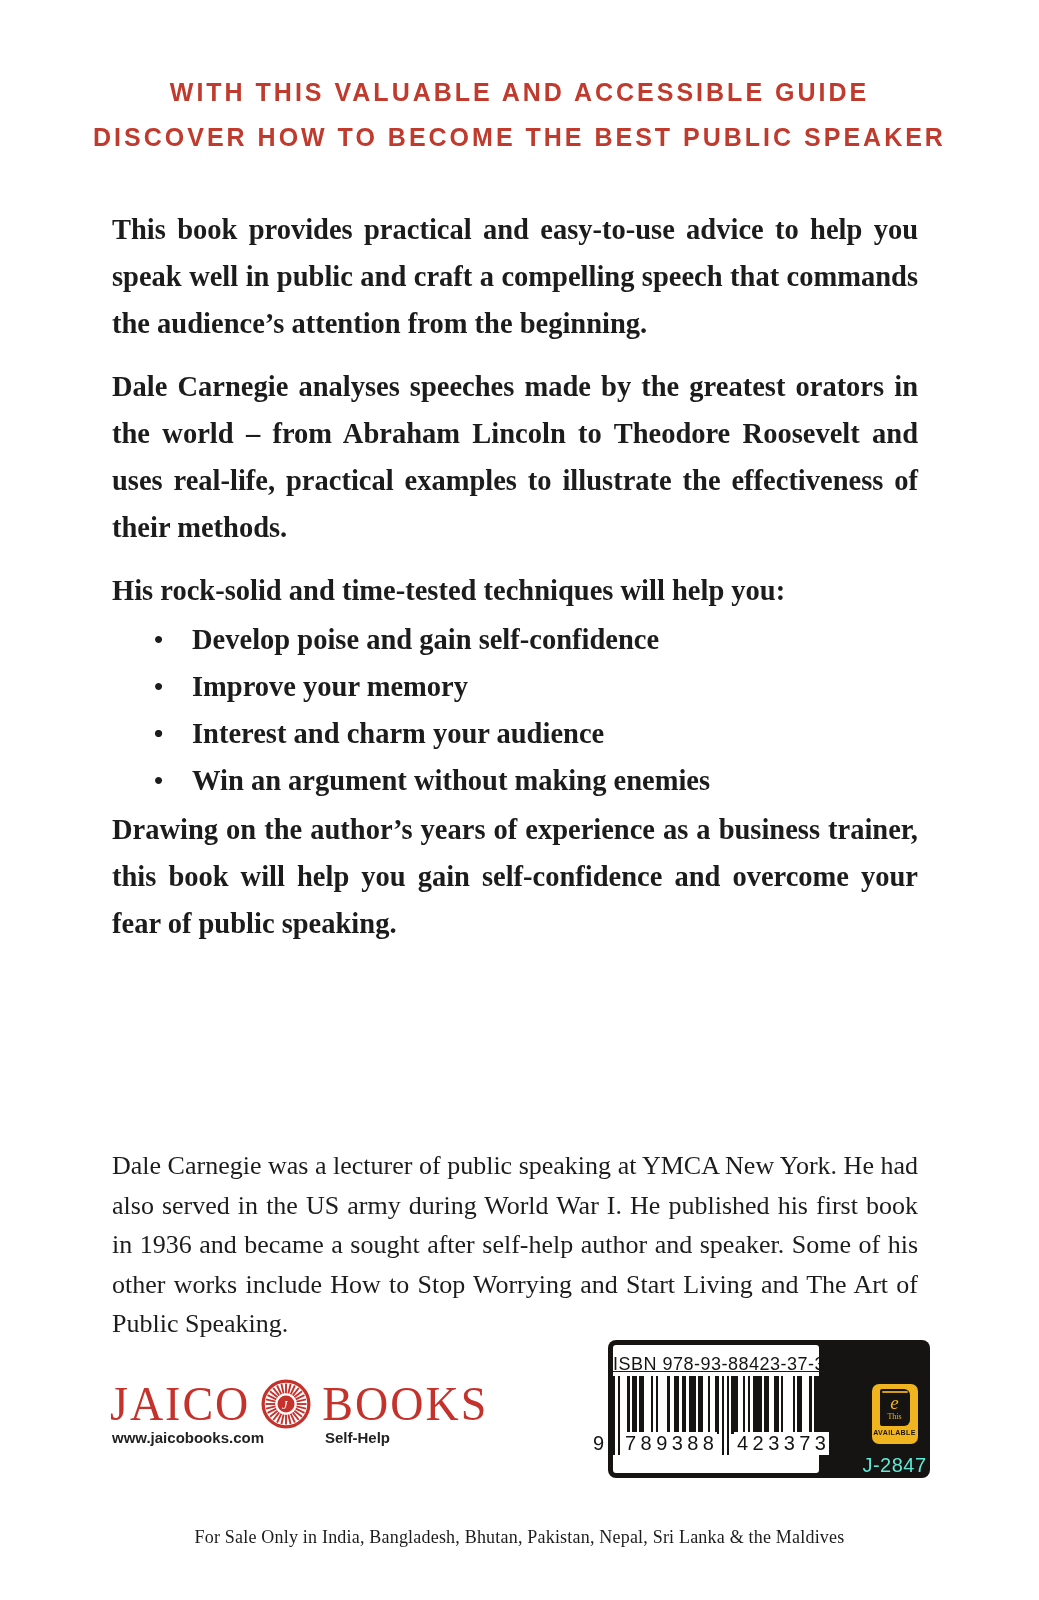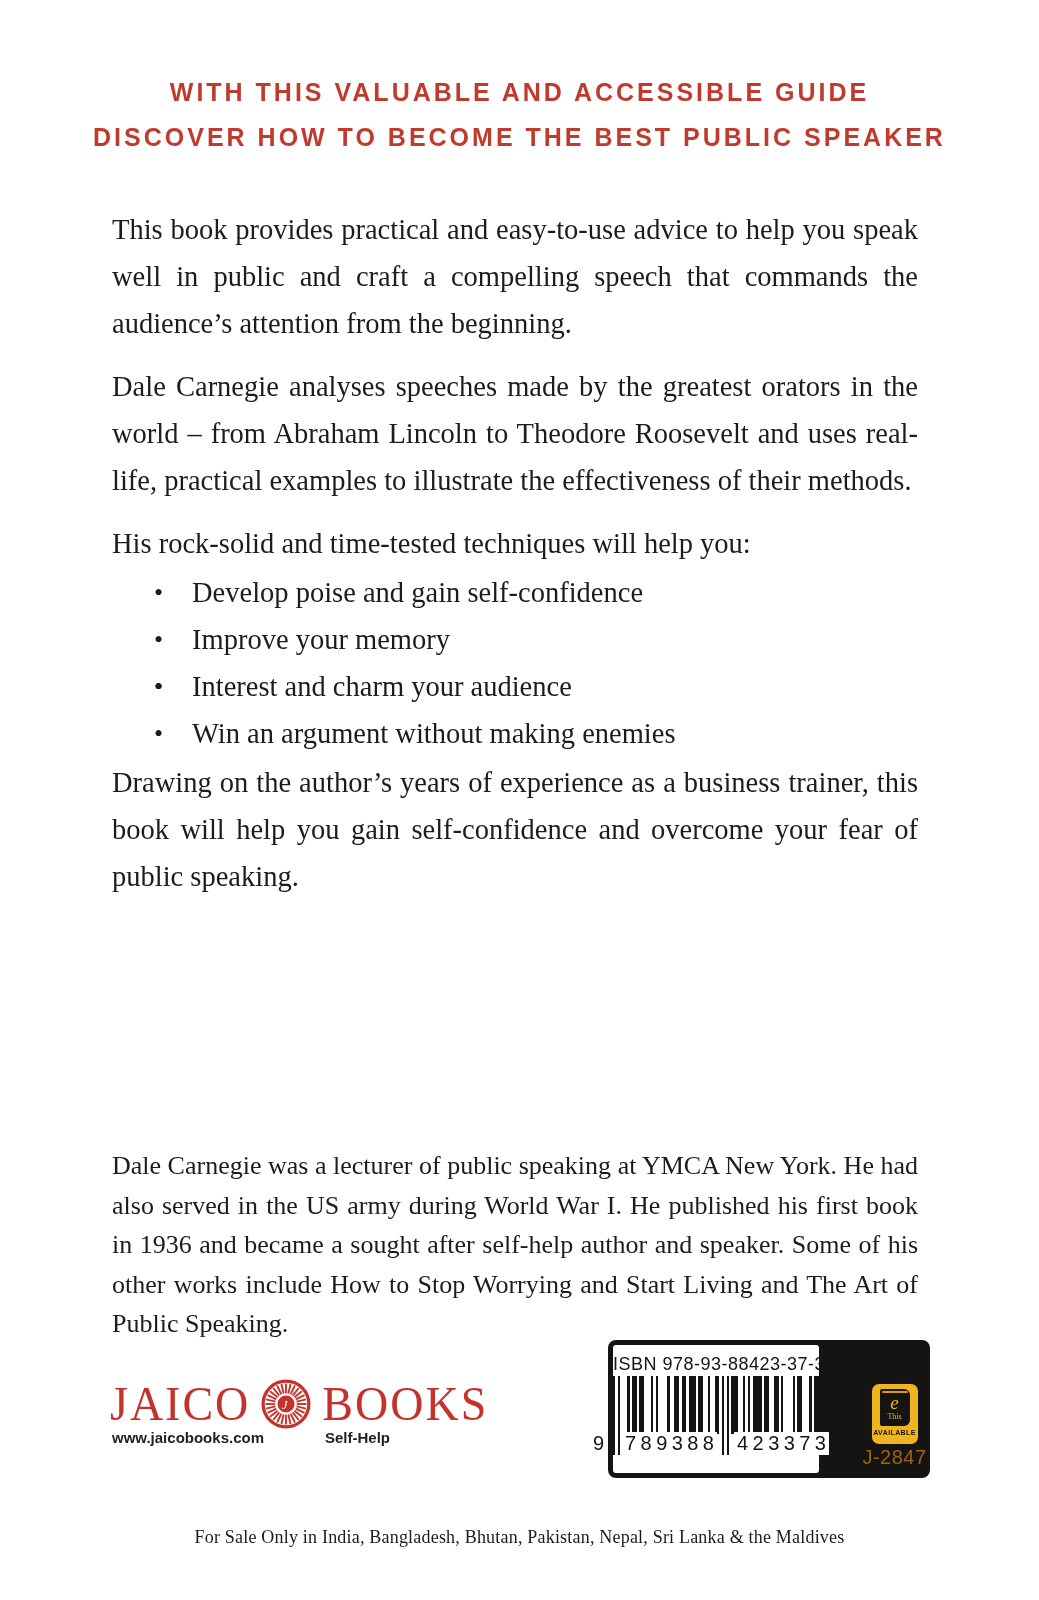--- a/index.html
+++ b/index.html
@@ -13,21 +13,21 @@
   .headline {
     position:absolute; top:70px; left:0; right:0;
     text-align:center; color:var(--accent_red,#c03a2d);
     font-family:"Liberation Sans", sans-serif; font-weight:bold;
     font-size:25px; letter-spacing:3px; line-height:45px;
   }
 
   
   .content {
     position:absolute; left:112px; width:806px; top:206px;
-    font-size:28.5px; line-height:47px; text-align:justify;
+    font-size:28.5px; line-height:47px; text-align:justify;font-weight:bold;
   }
   .content p { margin:0 0 16px 0; }
   .content p.intro { margin-bottom:2px; text-align:left; }
   ul.benefits { list-style:none; margin:0 0 2px 0; padding:0; }
   ul.benefits li { position:relative; padding-left:80px; text-align:left; }
   ul.benefits li .dot {
     position:absolute; left:42px; top:0; font-size:26px;
   }
 
   
@@ -61,21 +61,21 @@
   .pub-meta .site { position:absolute; left:0; top:0; }
   .pub-meta .cat  { position:absolute; left:213px; top:0; }
 
   
   .barcode-block {
     position:absolute; left:608px; top:1340px; width:322px; height:138px;
     background:#161412; border-radius:8px;
   }
   .bc-white {
     position:absolute; left:5px; top:5px; bottom:5px; width:206px;
-    background:#ffffff; border-radius:3px;
+    background:#ffffff; border-radius:3px;text-decoration:underline;
   }
   .isbn-line {
     margin-top:9px; text-align:center;
     font-family:"Liberation Sans", sans-serif; font-size:18px;
     letter-spacing:0.5px; color:#161412; white-space:nowrap;
   }
   .bars-wrap { position:relative; width:226px; margin:1px auto 0; height:96px; }
   .bars { display:flex; align-items:flex-start; }
   .bars > div { flex:0 0 auto; height:58px; }
   .bars > div.bar { background:#161412; }
@@ -114,21 +114,21 @@
   }
   .ebook-icon .book .bk {
     font-family:"Liberation Serif", serif; font-size:8px; line-height:1.3;
     color:var(--ebook_yellow,#f0b41e);
   }
   .ebook-icon .avail {
     margin-top:3px; font-family:"Liberation Sans", sans-serif;
     font-size:7px; font-weight:bold; letter-spacing:0.4px; color:#161412;
   }
   .jcode {
-    margin-top:auto; margin-bottom:9px; color:#a16207;
+    margin-top:auto; margin-bottom:1px; color:#5eead4;
     font-family:"Liberation Sans", sans-serif; font-size:20px; letter-spacing:0.5px;
   }
 
   
   .footer {
     position:absolute; top:1527px; left:0; right:0;
     text-align:center; font-size:18px; letter-spacing:0.2px; color:#1c1c1c;
   }
 </style>
 </head>

